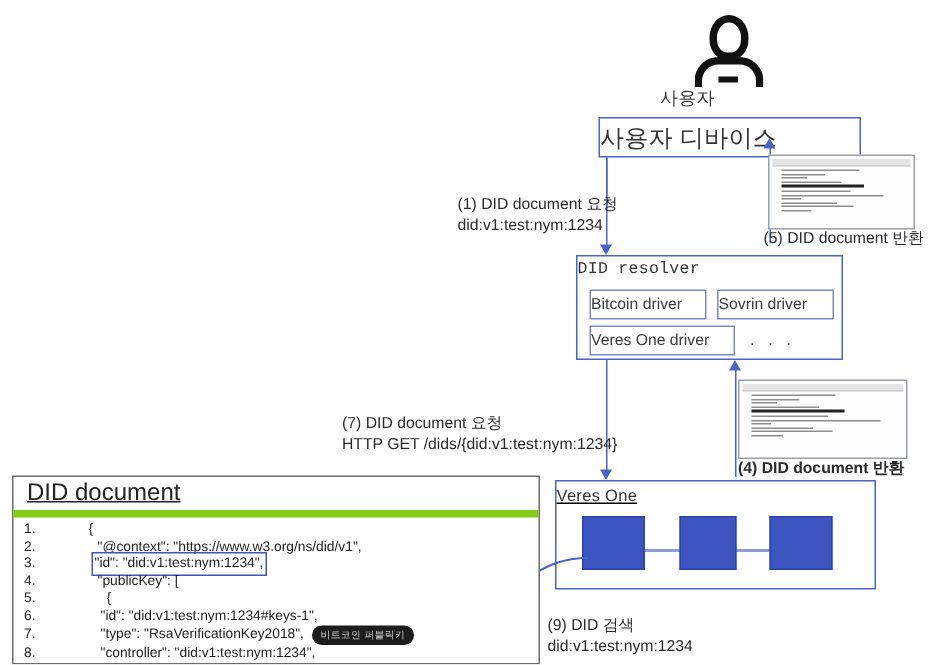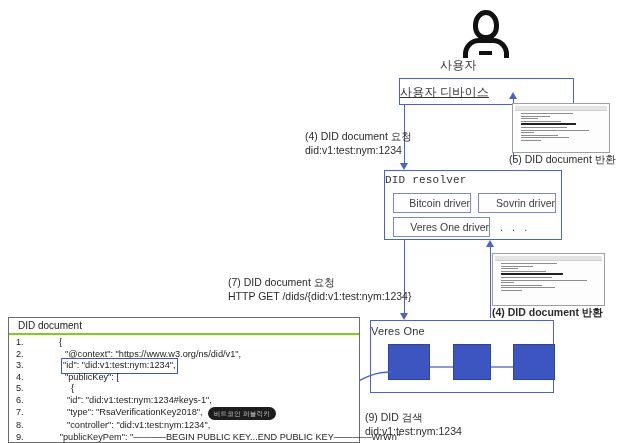--- a/index.html
+++ b/index.html
@@ -31,21 +31,21 @@
     text-align: left;
     letter-spacing: .2px;
     white-space: nowrap;
   }
   .innerbox {
     border: 1px solid #7a88d0;
     background: #ffffff;
     box-sizing: border-box;
     display: flex;
     align-items: center;
-    justify-content: flex-end;
+    justify-content: flex-start;
     font-size: 10.5px;
     color: #3b3b3b;
     white-space: nowrap;
   }
 
   
   .person-head {
     position: absolute;
     width: 26px; height: 30px;
     border: 5px solid #111111;
@@ -119,24 +119,25 @@
   }
   .thumb .tline.dark { background: #222222; height: 2px; }
 
   
   #did-doc {
     border: 1px solid #6c6c6c;
     background: #ffffff;
     box-sizing: border-box;
   }
   #did-doc .dd-title {
-    font-size: 10px;
+    font-size: 16px;
     color: #222222;
     padding: 2px 0 2px 9px;
-    border-bottom: 2px solid #84cc16;
+    border-bottom: 5px solid #84cc16;
+    text-decoration: underline;
   }
   .code-row {
     display: flex;
     font-size: 9.2px;
     line-height: 11.6px;
     color: #1c1c1c;
     white-space: pre;
   }
   .code-num {
     width: 22px;
@@ -169,33 +170,33 @@
 <div id="canvas">
 
   <div class="abs" style="left:462px; top:10px; width:48px; height:48px;">
     <div class="person-head" style="left:11px; top:0px;"></div>
     <div class="person-body" style="left:1px; top:28px;"></div>
     <div class="person-mouth" style="left:17px; top:41px;"></div>
   </div>
   <div class="abs boxlabel" style="left:440px; top:57px; width:92px; font-size:12px;">사용자</div>
 
   <div class="abs bluebox" style="left:399px; top:78px; width:175px; height:27px;">
-    <div class="boxlabel" style="line-height:27px; font-size:12px;text-decoration:underline;">사용자 디바이스</div>
+    <div class="boxlabel" style="line-height:27px; font-size:16px;">사용자 디바이스</div>
   </div>
 
   <div class="abs vline" style="left:404px; top:105px; height:33px;"></div>
   <div class="abs hline" style="left:404px; top:138px; width:1px;"></div>
   <div class="abs vline" style="left:404px; top:105px; height:60px;"></div>
   <div class="abs arrow-down" style="left:400px; top:163px;"></div>
 
   <div class="abs vline" style="left:513px; top:98px; height:64px;"></div>
   <div class="abs arrow-up" style="left:509px; top:92px;"></div>
 
   <div class="abs caption" style="left:305px; top:129px;">
-    <div>(4) DID document 요청</div>
+    <div>(1) DID document 요청</div>
     <div>did:v1:test:nym:1234</div>
   </div>
 
   <div class="abs thumb" style="left:512px; top:103px; width:98px; height:50px;">
     <div class="tbar"></div>
     <div class="tline" style="width:56%"></div>
     <div class="tline" style="width:32%"></div>
     <div class="tline" style="width:18%"></div>
     <div class="tline" style="width:44%"></div>
     <div class="tline dark" style="width:60%"></div>
@@ -246,21 +247,21 @@
     <div class="tline" style="width:80%"></div>
     <div class="tline" style="width:12%"></div>
     <div class="tline" style="width:38%"></div>
     <div class="tline" style="width:50%"></div>
     <div class="tline" style="width:20%"></div>
   </div>
   <div class="abs caption" style="left:492px; top:305px;font-weight:bold;">
     <div>(4) DID document 반환</div>
   </div>
 
-  <div class="abs bluebox" style="left:370px; top:320px; width:184px; height:73px;">
+  <div class="abs bluebox" style="left:370px; top:320px; width:214px; height:73px;text-decoration:underline;">
     <div class="boxlabel" style="margin-top:4px; font-size:11px;">Veres One</div>
     <div class="abs chainlink" style="left:57px; top:45px; width:27px;"></div>
     <div class="abs chainlink" style="left:118px; top:45px; width:26px;"></div>
     <div class="abs chainblock" style="left:17px; top:23px; width:42px; height:36px;"></div>
     <div class="abs chainblock" style="left:82px; top:23px; width:38px; height:36px;"></div>
     <div class="abs chainblock" style="left:142px; top:23px; width:42px; height:36px;"></div>
   </div>
 
   <svg class="abs" style="left:0px; top:330px; width:400px; height:85px; overflow:visible;" viewBox="0 0 400 85">
     <path d="M 392 42 C 360 42 355 60 330 62 C 290 66 270 55 240 40 C 205 22 180 14 150 18" fill="none" stroke="#4a63c8" stroke-width="1.4"></path>

